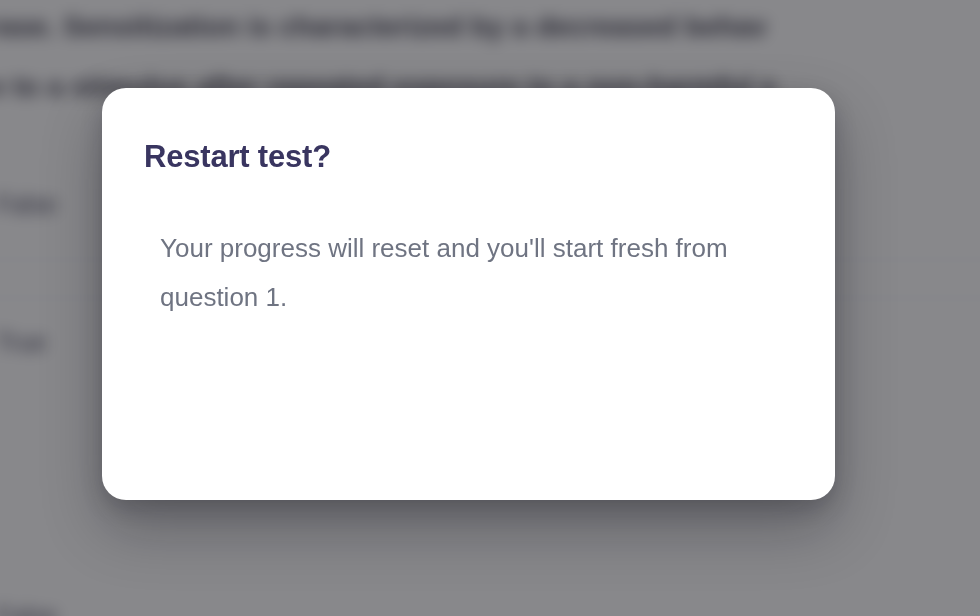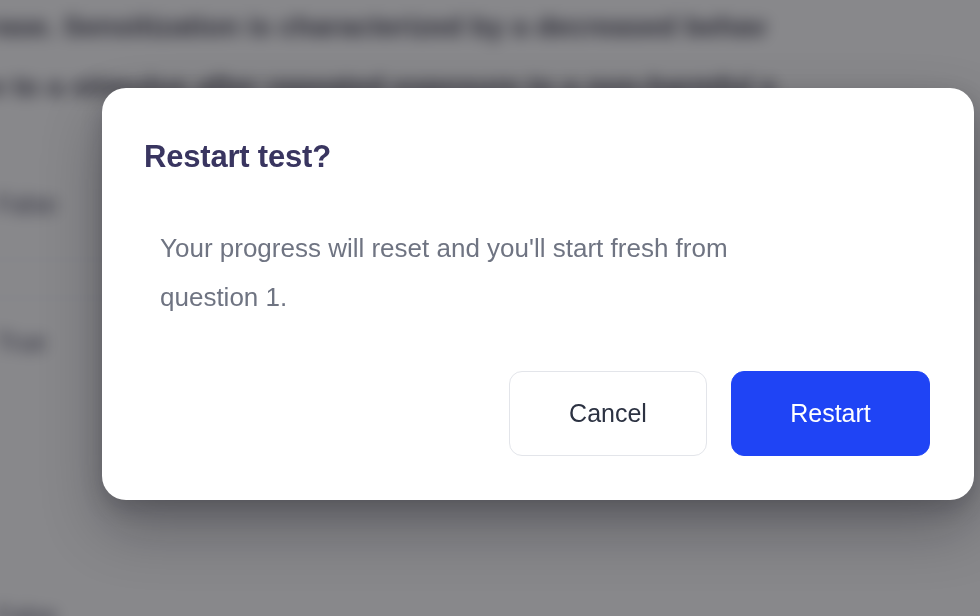--- a/index.html
+++ b/index.html
@@ -76,21 +76,21 @@
     position: absolute;
     inset: 0;
     background: rgba(18, 18, 24, 0.50);
   }
 
   
   #dialog {
     position: absolute;
     left: 102px;
     top: 88px;
-    width: 872px;
+    width: 733px;
     height: 412px;
     background: #ffffff;
     border-radius: 24px;
     box-shadow: 0 28px 60px rgba(10, 10, 20, 0.30),
                 0 8px 22px rgba(10, 10, 20, 0.18);
     box-sizing: border-box;
     padding: 52px 44px 44px 42px;
     display: flex;
     flex-direction: column;
   }
@@ -176,20 +176,16 @@
   </div>
 
   <div id="scrim"></div>
 
   <div id="dialog" role="dialog" aria-modal="true">
 
     <h1 id="dialog-title">Restart test?</h1>
 
     <p id="dialog-body">Your progress will reset and you'll start fresh from question 1.</p>
 
-    <div id="dialog-actions">
-      <button class="dlg-btn" id="cancel-button">Cancel</button>
-      <button class="dlg-btn" id="restart-button">Restart</button>
-    </div>
 
   </div>
 
 </div>
 
 </body></html>

